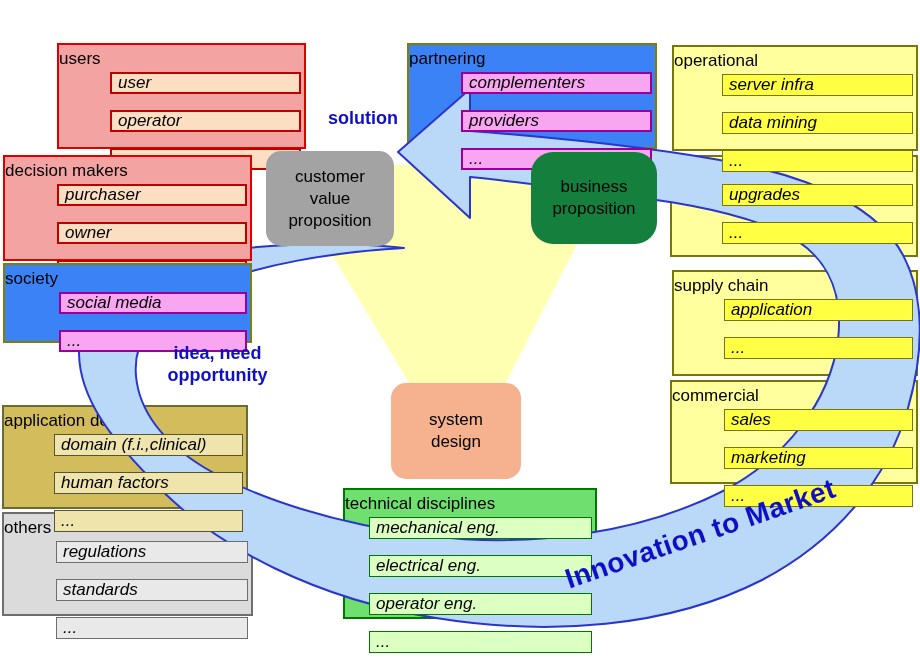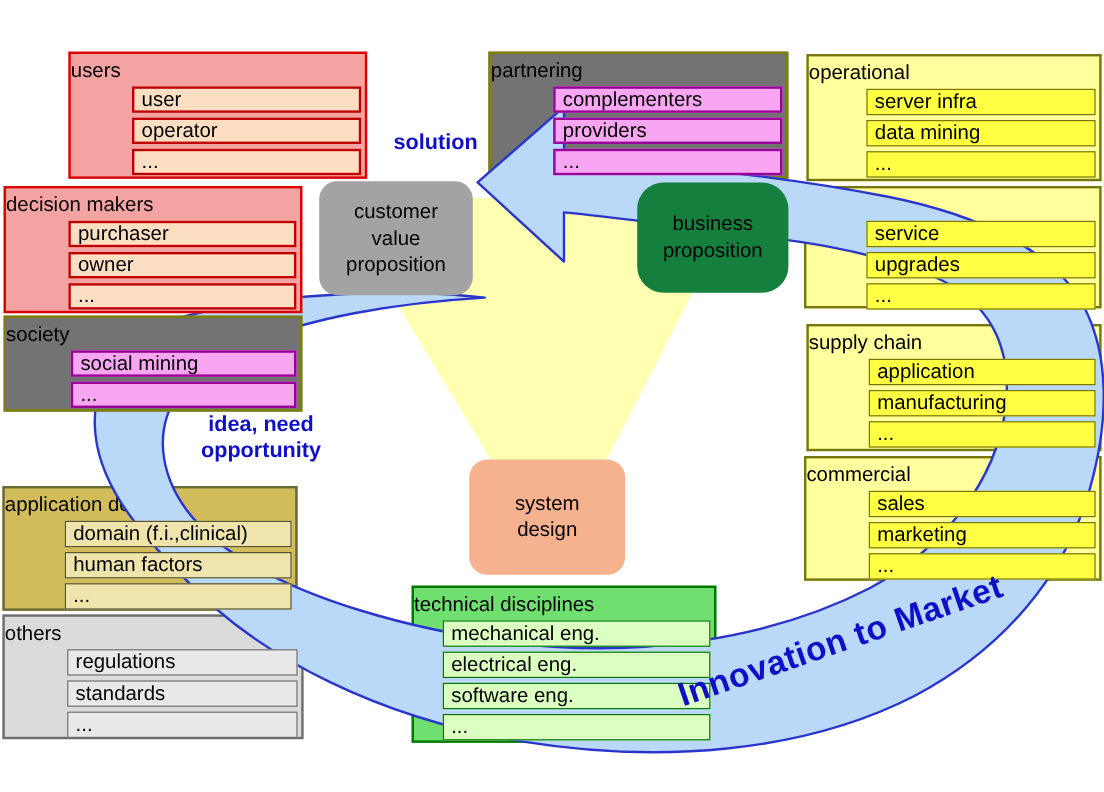--- a/index.html
+++ b/index.html
@@ -2,29 +2,29 @@
 <html><head>
 <meta charset="utf-8">
 <style>
   html,body{margin:0;padding:0;background:#ffffff;}
   #stage{position:relative;width:920px;height:660px;overflow:hidden;background:#ffffff;
          font-family:"Liberation Sans",sans-serif;color:#000;}
 
   
   .group{position:absolute;box-sizing:border-box;border:2px solid #000;padding:3px 3px 3px 0;}
   .gtitle{font-size:17px;height:24px;line-height:22px;white-space:nowrap;}
-  .rows{display:flex;flex-direction:column;gap:4px;}
+  .rows{display:flex;flex-direction:column;gap:16px;font-style:italic;}
   .row{position:relative;z-index:3;box-sizing:border-box;height:22px;line-height:20px;
        font-size:17px;padding-left:6px;border:1px solid #000;white-space:nowrap;overflow:hidden;}
   .raised{z-index:3;}
 
   
   .c-red{background:#f4a3a3;border-color:#dd0000;}
   .c-red .row{background:#fcdfc2;border:2px solid #c00000;line-height:18px;}
-  .c-pink{background:#737373;border-color:#808000;}
+  .c-pink{background:#3b82f6;border-color:#808000;}
   .c-pink .row{background:#f9a6f2;border:2px solid #990099;line-height:18px;}
   .c-yellow{background:#ffff9e;border-color:#76760a;}
   .c-yellow .row{background:#ffff44;border:1px solid #76760a;}
   .c-tan{background:#d2bc5c;border-color:#6a6a35;}
   .c-tan .row{background:#eee4ac;border:1px solid #555533;}
   .c-gray{background:#dbdbdb;border-color:#6e6e6e;}
   .c-gray .row{background:#e9e9e9;border:1px solid #6e6e6e;}
   .c-green{background:#6fdf6f;border-color:#007700;}
   .c-green .row{background:#dcffc2;border:1px solid #007700;}
 
@@ -100,21 +100,21 @@
     <div class="gtitle">decision makers</div>
     <div class="rows">
         <div class="row">purchaser</div>
         <div class="row">owner</div>
         <div class="row">...</div>
       </div>
   </div>
   <div class="group c-pink raised" id="g-society">
     <div class="gtitle">society</div>
     <div class="rows">
-        <div class="row">social mining</div>
+        <div class="row">social media</div>
         <div class="row">...</div>
       </div>
   </div>
   <div class="group c-tan" id="g-appdom">
     <div class="gtitle">application domain</div>
     <div class="rows">
         <div class="row">domain (f.i.,clinical)</div>
         <div class="row">human factors</div>
         <div class="row">...</div>
       </div>
@@ -141,48 +141,46 @@
     <div class="gtitle">operational</div>
     <div class="rows">
         <div class="row">server infra</div>
         <div class="row">data mining</div>
         <div class="row">...</div>
       </div>
   </div>
   <div class="group c-yellow" id="g-op2">
     <div class="gtitle"></div>
     <div class="rows">
-        <div class="row">service</div>
         <div class="row">upgrades</div>
         <div class="row">...</div>
       </div>
   </div>
   <div class="group c-yellow" id="g-supply">
     <div class="gtitle">supply chain</div>
     <div class="rows">
         <div class="row">application</div>
-        <div class="row">manufacturing</div>
         <div class="row">...</div>
       </div>
   </div>
   <div class="group c-yellow" id="g-commercial">
     <div class="gtitle">commercial</div>
     <div class="rows">
         <div class="row">sales</div>
         <div class="row">marketing</div>
         <div class="row">...</div>
       </div>
   </div>
 
   <div class="group c-green" id="g-tech">
     <div class="gtitle">technical disciplines</div>
     <div class="rows">
         <div class="row">mechanical eng.</div>
         <div class="row">electrical eng.</div>
-        <div class="row">software eng.</div>
+        <div class="row">operator eng.</div>
         <div class="row">...</div>
       </div>
   </div>
 
   <div class="node" id="n-cvp" style="background: #a3a3a3;">customer
 value
 proposition</div>
   <div class="node" id="n-bp" style="background: #15803d; border-radius: 22px;">business
 proposition</div>
   <div class="node" id="n-sd" style="background: rgb(246, 178, 142);">system

